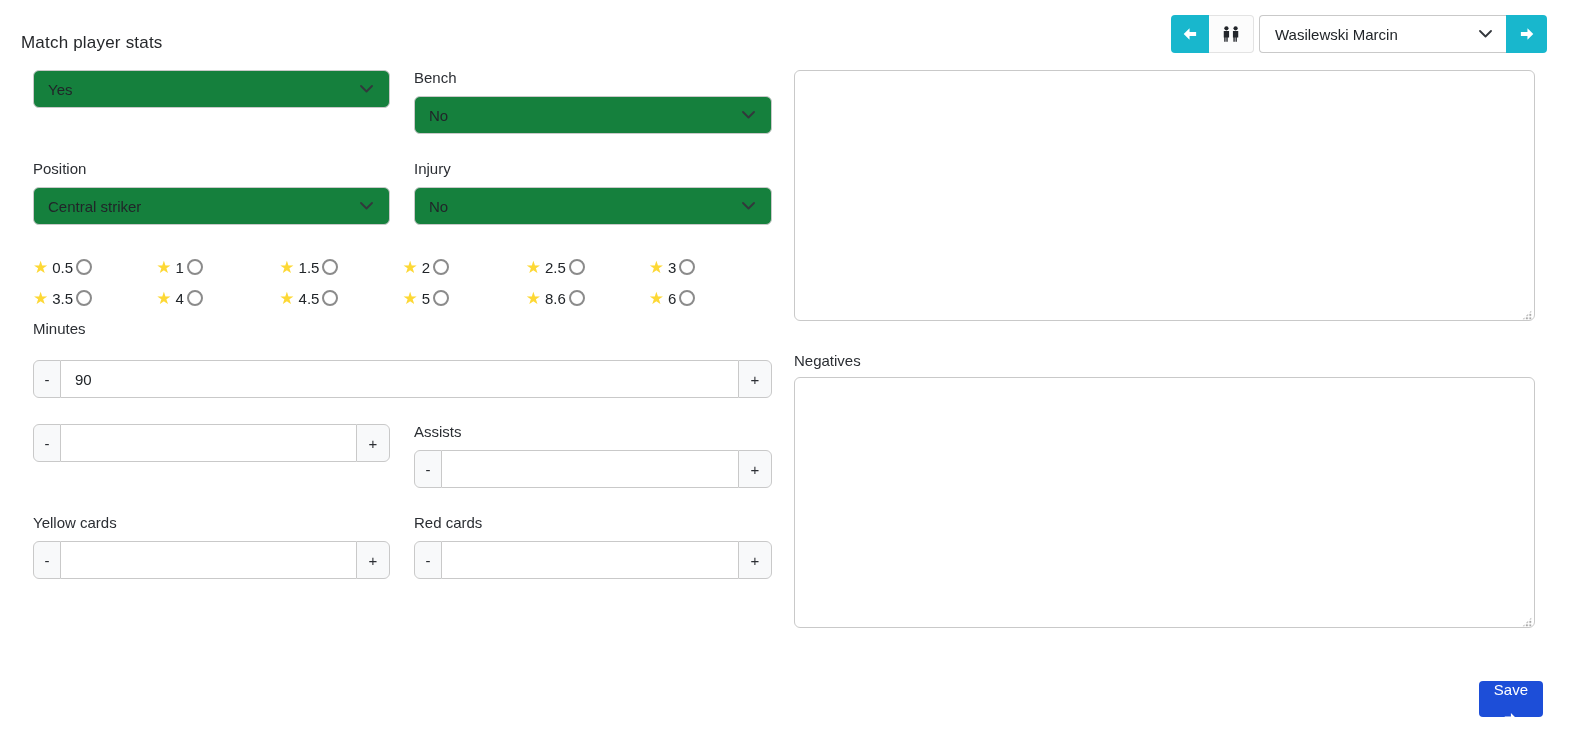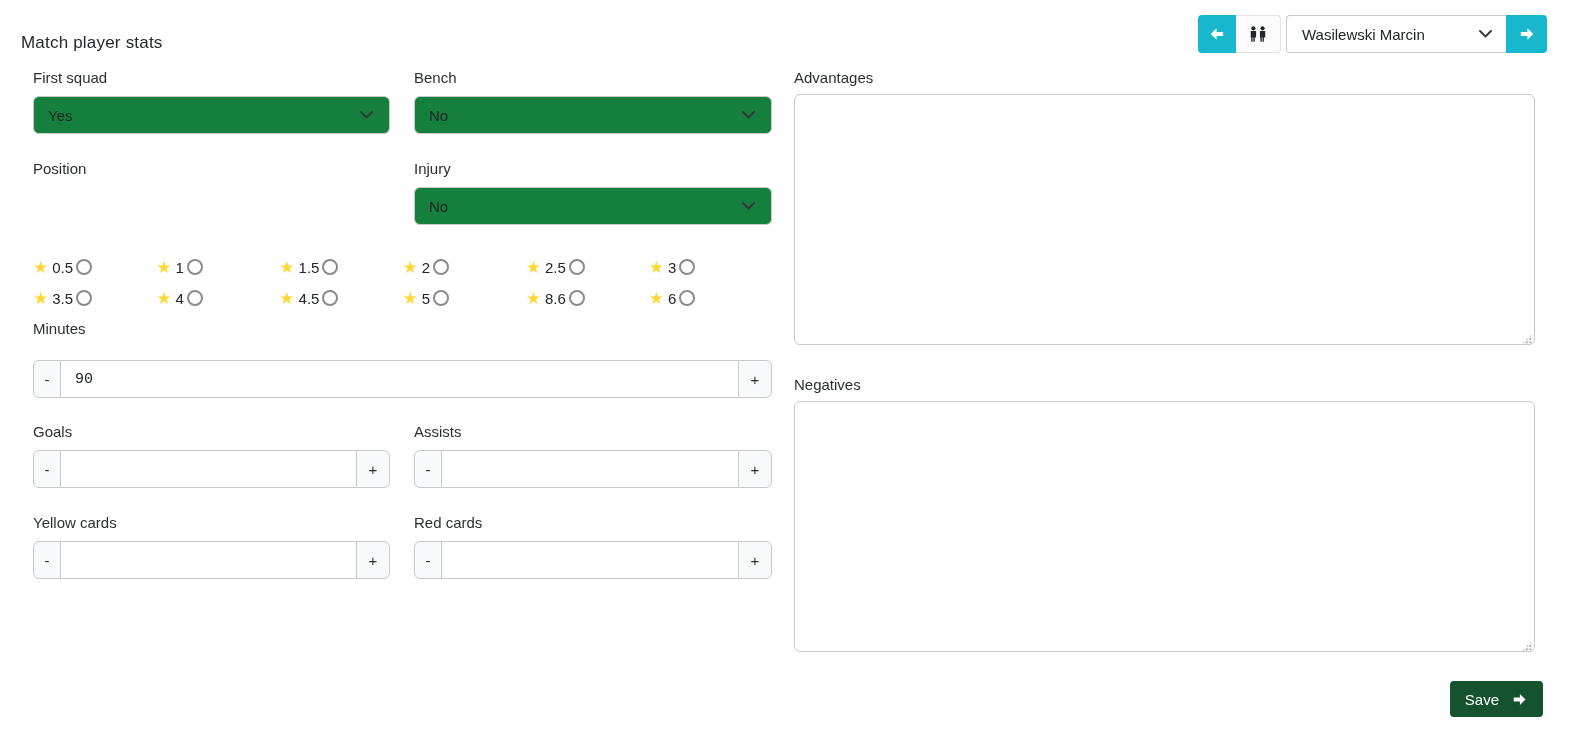--- a/index.html
+++ b/index.html
@@ -24,21 +24,21 @@
     border: none; cursor: pointer; display: flex; align-items: center; justify-content: center;
     background: #18b7cd; color: #fff;
   }
   .nav-btn.prev { width: 38px; border-radius: 4px 0 0 4px; }
   .nav-btn.next { width: 41px; border-radius: 0 4px 4px 0; }
   .nav-btn.players {
     width: 45px; background: #fcfcfc; border: 1px solid #e3e3e3; border-left: none;
     border-radius: 0 4px 4px 0; margin-right: 5px;
   }
   .player-select {
-    width: 220px; height: 38px; background: #fff;
+    width: 247px; height: 38px; background: #fff;
     border: 1px solid #c9c9c9; border-right: none; border-radius: 4px 0 0 4px;
     display: flex; align-items: center; justify-content: space-between;
     padding: 0 14px 0 15px; font-size: 15px; cursor: pointer;
   }
 
   
   .content { display: flex; padding: 0 36px 0 33px; margin-top: 17px; }
   .form-col { width: 739px; flex: none; margin-right: 22px; }
   .notes-col { width: 741px; flex: none; }
 
@@ -71,21 +71,21 @@
     background: #f8f9fa; border: 1px solid #c9c9c9; cursor: pointer;
     display: flex; align-items: center; justify-content: center;
     font-size: 15px; color: #2b2e33; flex: none;
     font-family: "Liberation Sans", sans-serif;
   }
   .stepper-btn.minus { width: 28px; border-radius: 6px 0 0 6px; }
   .stepper-btn.plus  { width: 34px; border-radius: 0 6px 6px 0; }
   .stepper-input {
     flex: 1; min-width: 0; border: 1px solid #c9c9c9; border-left: none; border-right: none;
     padding: 0 14px; font-size: 15px; color: #212529; outline: none; background: #fff;
-    font-family: Liberation Mono, monospace;
+    font-family: Liberation Sans, sans-serif;
   }
   .minutes-block .field-label { margin-bottom: 24px; }
   .minutes-block { margin-bottom: 26px; }
 
   
   .note-label { display: block; font-size: 15px; color: #2b2e33; margin-bottom: 9px; line-height: 15px; }
   .ta-wrap { position: relative; }
   textarea {
     width: 741px; height: 251px; resize: none;
     border: 1px solid #c9c9c9; border-radius: 6px; background: #fff;
@@ -98,23 +98,24 @@
     background-size: 3.4px 3.4px; background-position: right bottom;
     clip-path: polygon(100% 0, 100% 100%, 0 100%);
     pointer-events: none;
   }
   .negatives-block { margin-top: 28px; }
 
   
   .save-btn {
     position: absolute; right: 28px; bottom: 19px;
     height: 36px; padding: 0 15px;
-    background: #14532d; color: #fff; border: none; border-radius: 4px;
+    background: #1d4ed8; color: #fff; border: none; border-radius: 4px;
     font-size: 15px; display: flex; align-items: center; gap: 12px; cursor: pointer;
     font-family: "Liberation Sans", sans-serif;
+    flex-direction: column;
   }
 </style>
 </head>
 <body>
 
 <div class="header">
   <div class="page-title">Match player stats</div>
 
   <div class="player-nav">
     <button class="nav-btn prev">
@@ -153,21 +154,20 @@
     </button>
   </div>
 </div>
 
 <div class="content">
 
   <div class="form-col">
 
     <div class="two-col">
       <div class="field">
-        <span class="field-label">First squad</span>
         <div class="select">
           <span>Yes</span>
           <span class="chevron">
             <svg width="13" height="8" viewBox="0 0 13 8">
                 <path d="M1 1l5.5 5.5L12 1" fill="none" stroke="#33373c" stroke-width="1.8" stroke-linecap="round" stroke-linejoin="round"></path>
               </svg>
           </span>
         </div>
       </div>
       <div class="field">
@@ -177,20 +177,28 @@
           <span class="chevron">
             <svg width="13" height="8" viewBox="0 0 13 8">
                 <path d="M1 1l5.5 5.5L12 1" fill="none" stroke="#33373c" stroke-width="1.8" stroke-linecap="round" stroke-linejoin="round"></path>
               </svg>
           </span>
         </div>
       </div>
 
       <div class="field" style="margin-bottom:8px">
         <span class="field-label">Position</span>
+        <div class="select">
+          <span>Central striker</span>
+          <span class="chevron">
+            <svg width="13" height="8" viewBox="0 0 13 8">
+                <path d="M1 1l5.5 5.5L12 1" fill="none" stroke="#33373c" stroke-width="1.8" stroke-linecap="round" stroke-linejoin="round"></path>
+              </svg>
+          </span>
+        </div>
       </div>
       <div class="field" style="margin-bottom:8px">
         <span class="field-label">Injury</span>
         <div class="select">
           <span>No</span>
           <span class="chevron">
             <svg width="13" height="8" viewBox="0 0 13 8">
                 <path d="M1 1l5.5 5.5L12 1" fill="none" stroke="#33373c" stroke-width="1.8" stroke-linecap="round" stroke-linejoin="round"></path>
               </svg>
           </span>
@@ -265,21 +273,20 @@
       <span class="field-label">Minutes</span>
       <div class="stepper">
         <button class="stepper-btn minus">-</button>
         <input class="stepper-input" type="text" value="90" style="">
         <button class="stepper-btn plus">+</button>
       </div>
     </div>
 
     <div class="two-col">
       <div class="field">
-        <span class="field-label">Goals</span>
         <div class="stepper">
           <button class="stepper-btn minus">-</button>
           <input class="stepper-input" type="text" value="" style="">
           <button class="stepper-btn plus">+</button>
         </div>
       </div>
       <div class="field">
         <span class="field-label">Assists</span>
         <div class="stepper">
           <button class="stepper-btn minus">-</button>
@@ -304,21 +311,20 @@
           <button class="stepper-btn minus">-</button>
           <input class="stepper-input" type="text" value="" style="">
           <button class="stepper-btn plus">+</button>
         </div>
       </div>
     </div>
   </div>
 
   <div class="notes-col">
     <div>
-      <span class="note-label">Advantages</span>
       <div class="ta-wrap">
         <textarea style=""></textarea>
         <span class="grip"></span>
       </div>
     </div>
     <div class="negatives-block">
       <span class="note-label">Negatives</span>
       <div class="ta-wrap">
         <textarea style=""></textarea>
         <span class="grip"></span>

